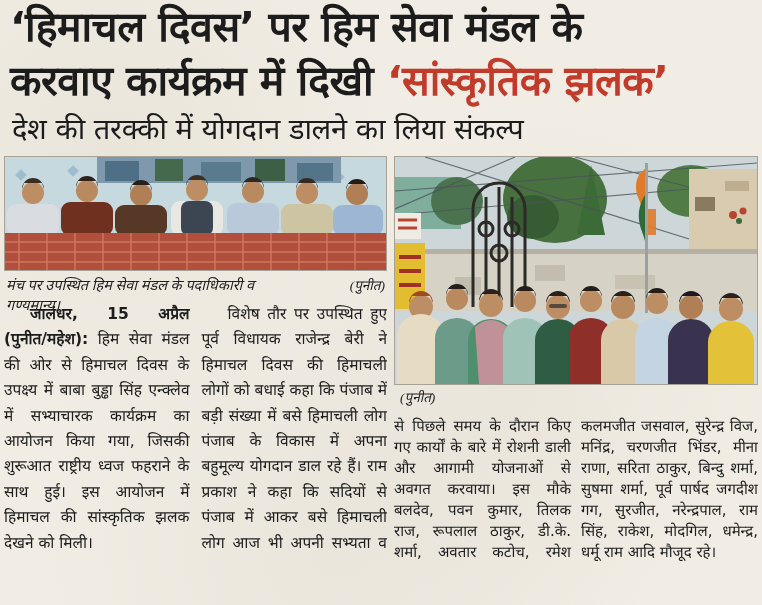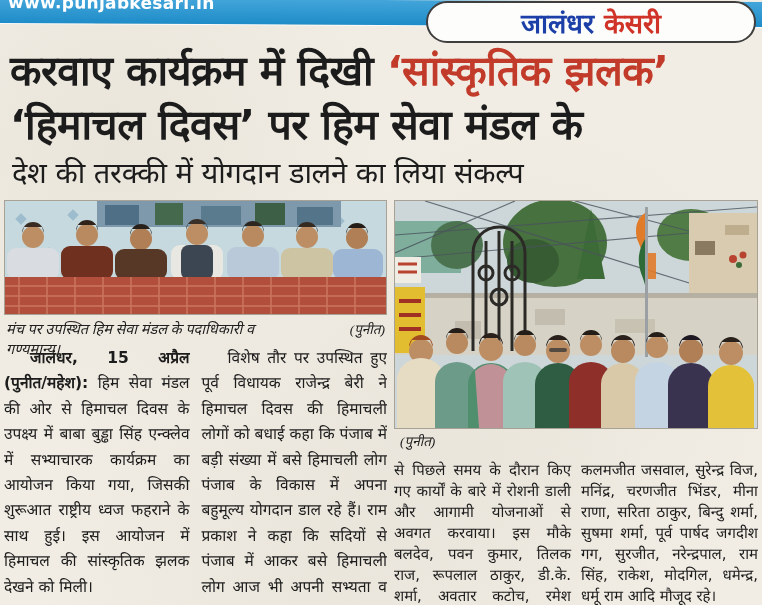--- a/index.html
+++ b/index.html
@@ -63,33 +63,24 @@
   .block-right .col{font-size:15px;line-height:21px;}
   .col p{margin:0;}
   .col p.indent{text-indent:26px;}
   .dateline{font-weight:bold;}
 </style>
 </head>
 <body>
 
 <div class="page">
 
-  <div class="masthead">
-    <div class="masthead-bar">
-      <span class="site-url">www.punjabkesari.in</span>
-    </div>
-    <div class="edition-pill">
-      <span class="edition-blue">जालंधर</span>
-      <span class="edition-red">केसरी</span>
-    </div>
-  </div>
 
   <div class="headline">
+    <div>‘हिमाचल दिवस’ पर हिम सेवा मंडल के</div>
     <div><span>करवाए कार्यक्रम में दिखी </span><span class="accent">‘सांस्कृतिक झलक’</span></div>
-    <div>‘हिमाचल दिवस’ पर हिम सेवा मंडल के</div>
   </div>
 
   <div class="subheadline">देश की तरक्की में योगदान डालने का लिया संकल्प</div>
 
   <div class="main">
 
     <div class="block-left">
       <div class="photo-frame">
         <svg width="381" height="113" viewBox="0 0 381 113">
           <rect width="381" height="113" fill="#c5d9de"></rect>

